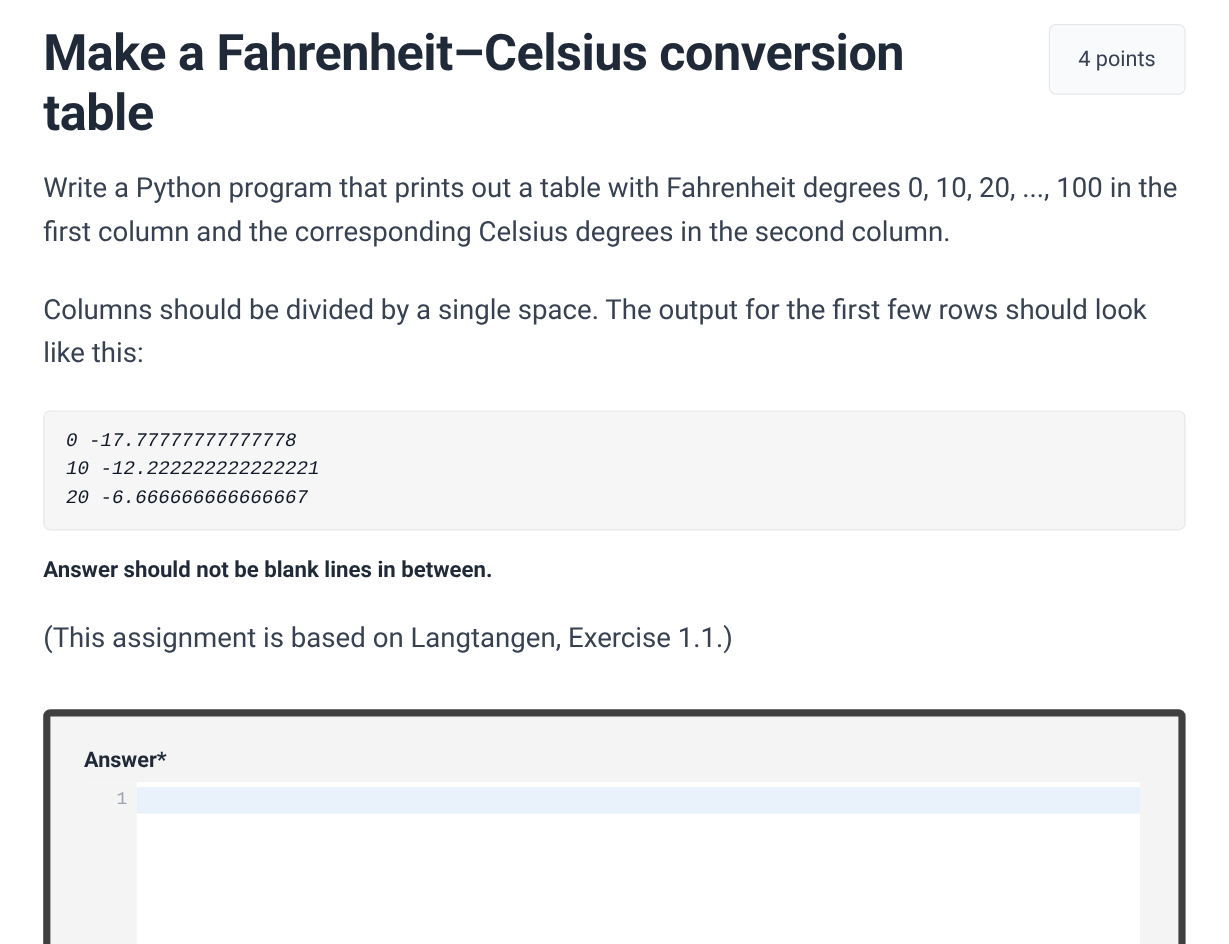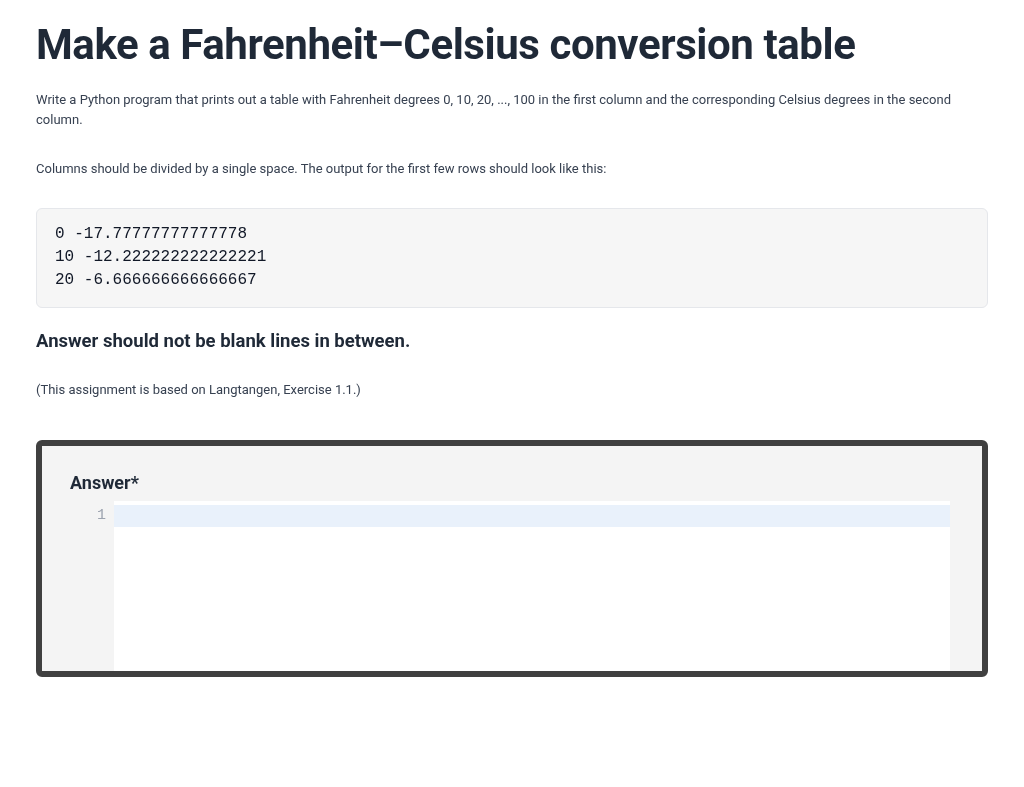--- a/index.html
+++ b/index.html
@@ -31,36 +31,37 @@
     .points-badge {
       border: 1px solid #e5e7eb;
       background: #f9fafb;
       border-radius: 6px;
       padding: 18px 24px;
       font-size: 18px;
       color: #374151;
       white-space: nowrap;
     }
     .body-text {
-      font-size: 13px;
+      font-size: 23px;
       line-height: 1.6;
       color: #374151;
       margin-bottom: 28px;
     }
     .code-block {
       background: #f6f6f6;
       border: 1px solid #e5e7eb;
       border-radius: 6px;
       padding: 14px 18px;
       font-family: "SFMono-Regular", Consolas, "Liberation Mono", Menlo, monospace;
       font-size: 16px;
       line-height: 1.45;
       color: #111827;
       white-space: pre;
       margin-bottom: 22px;
+      font-style: italic;
     }
     .bold-note {
       font-size: 18.5px;
       font-weight: 700;
       color: #1f2937;
       margin-bottom: 28px;
     }
     .answer-panel {
       background: #f4f4f4;
       border: 6px solid #404040;
@@ -120,20 +121,21 @@
       font-size: 15px;
       line-height: 22px;
       padding: 4px 6px;
     }
   </style>
 </head>
 <body>
 
 <div class="header-row">
   <h1 class="title">Make a Fahrenheit–Celsius conversion table</h1>
+  <div class="points-badge">4 points</div>
 </div>
 
 <p class="body-text">Write a Python program that prints out a table with Fahrenheit degrees 0, 10, 20, ..., 100 in the first column and the corresponding Celsius degrees in the second column.</p>
 
 <p class="body-text">Columns should be divided by a single space. The output for the first few rows should look like this:</p>
 
 <pre class="code-block">0 -17.77777777777778
 10 -12.222222222222221
 20 -6.666666666666667</pre>
 

